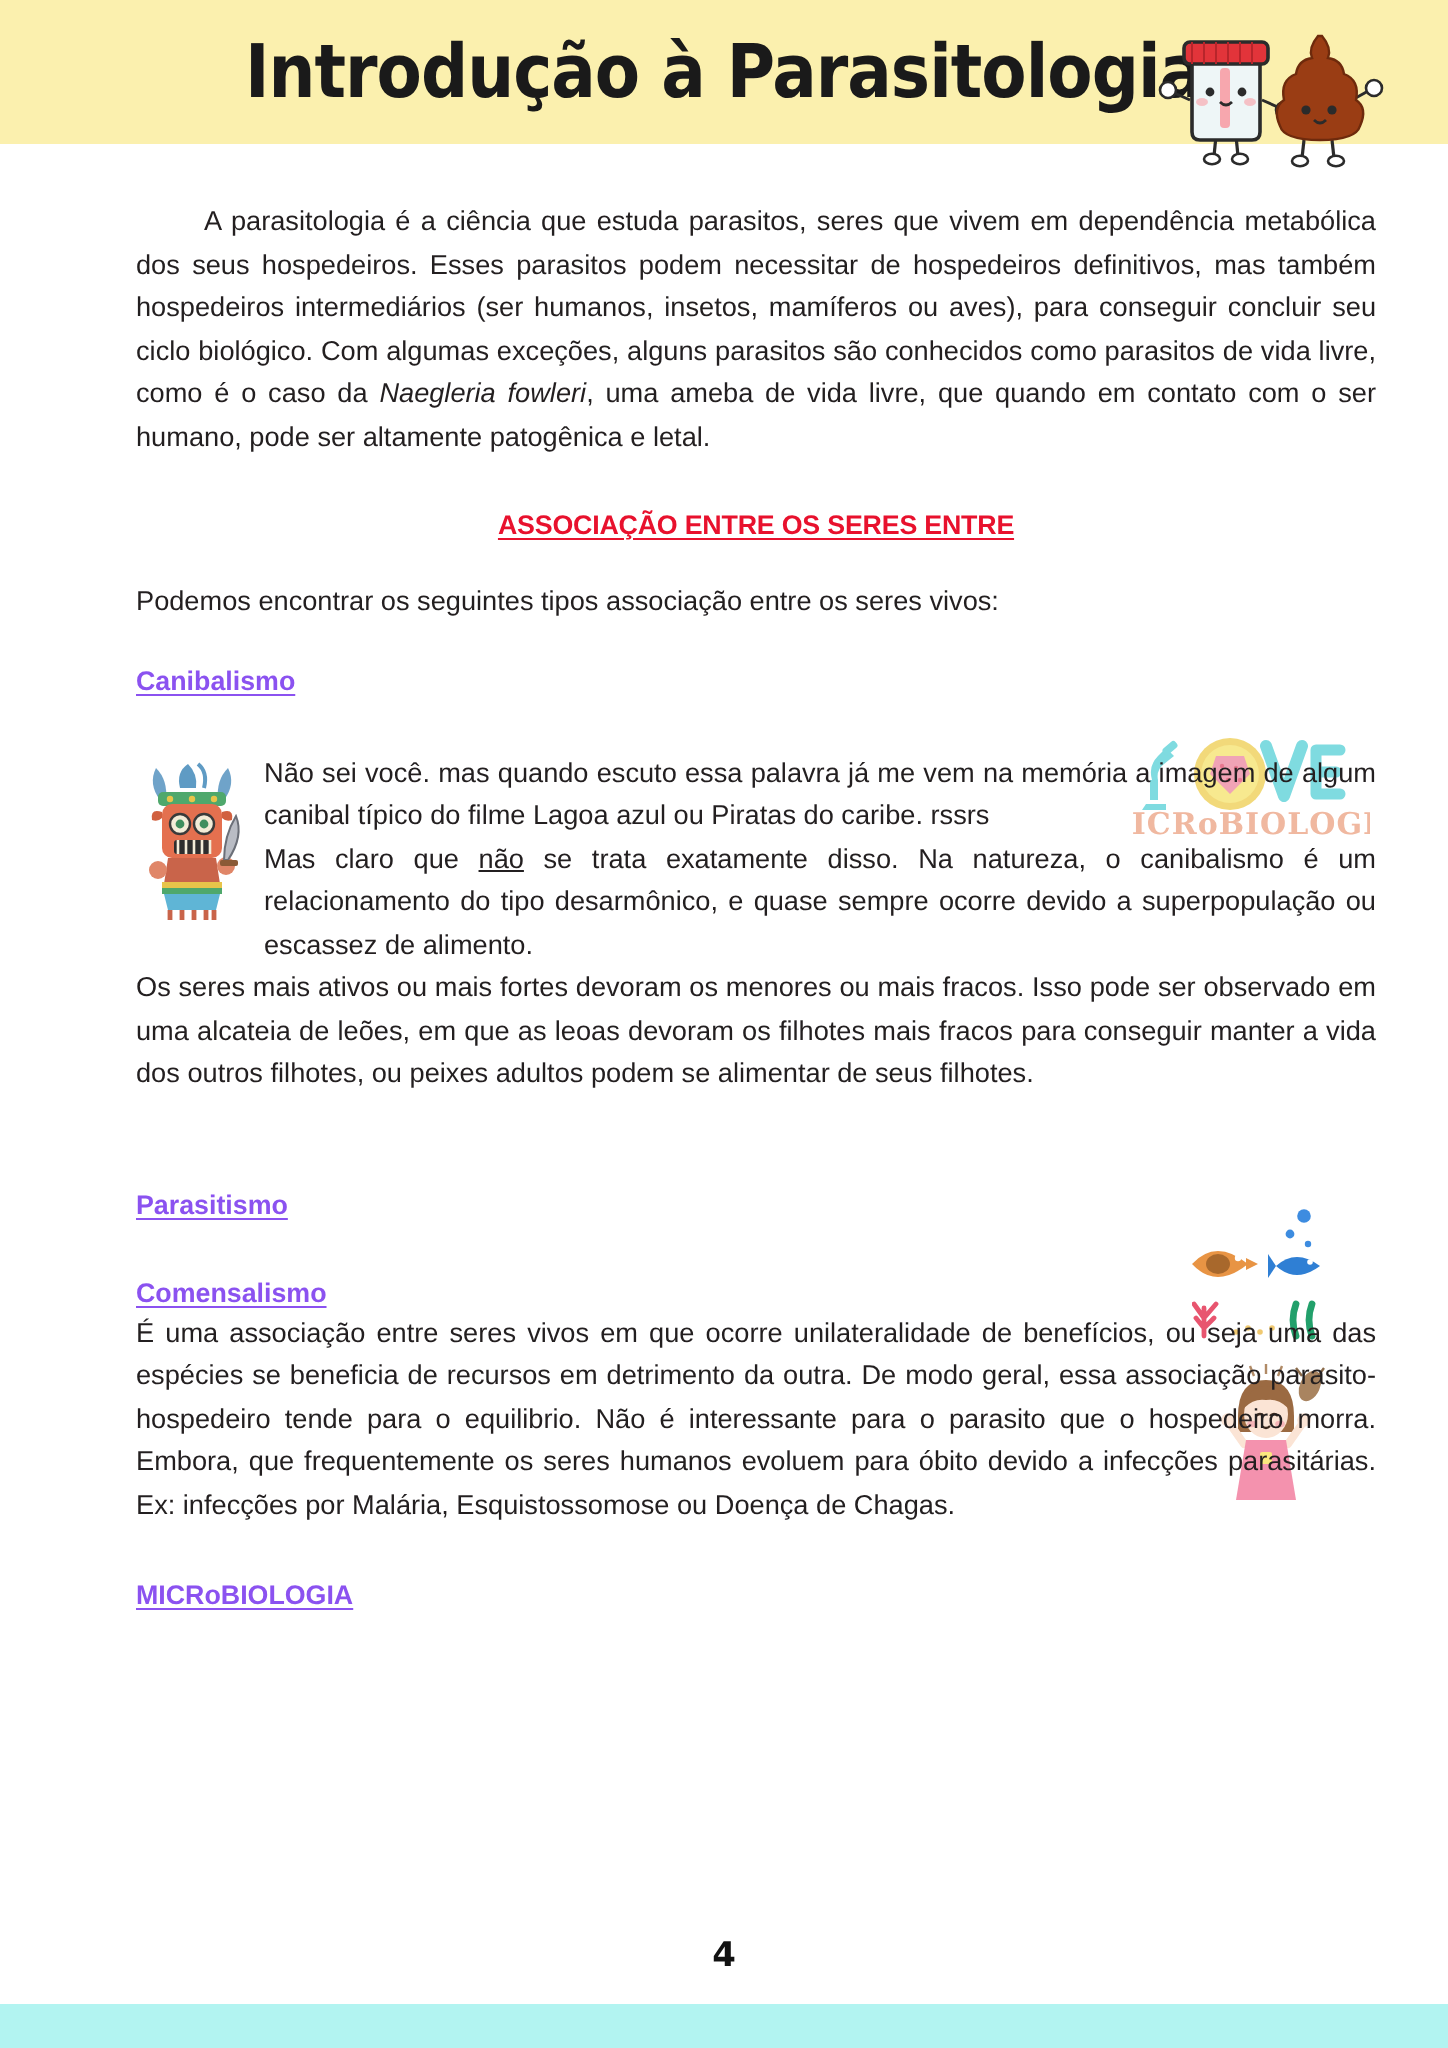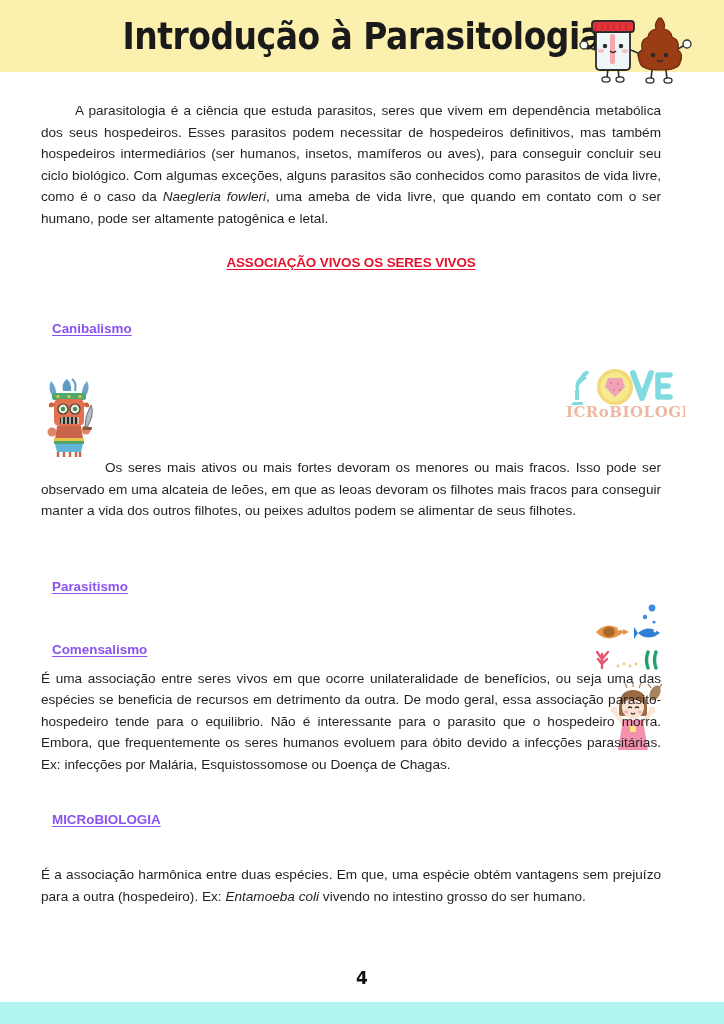--- a/index.html
+++ b/index.html
@@ -50,21 +50,21 @@
   
   .page {
     position: absolute;
     top: 72px;
     left: 0;
     width: 724px;
     height: 930px;
   }
   .content {
     position: absolute;
-    left: 41px;
+    left: 68px;
     top: 28px;
     width: 620px;
   }
 
   p.body-text, div.body-text {
     margin: 0;
     font-family: "Liberation Sans", sans-serif;
     font-size: 13.6px;
     line-height: 21.5px;
     color: #231f20;
@@ -82,21 +82,21 @@
     font-family: "Liberation Sans", sans-serif;
     font-weight: bold;
     font-size: 13.4px;
     letter-spacing: -0.1px;
     color: #e8112d;
     text-decoration: underline;
     text-underline-offset: 2px;
   }
 
   .sub-heading {
-    margin: 11px;
+    margin: 0;
     font-family: "Liberation Sans", sans-serif;
     font-weight: bold;
     font-size: 13.4px;
     color: #8b52f0;
     text-decoration: underline;
     text-underline-offset: 2px;
     display: inline-block;
   }
 
   .ital { font-style: italic; }
@@ -289,24 +289,25 @@
       <rect x="25" y="44" width="6" height="6" rx="1" fill="#fbe87e"></rect>
     </svg>
   </div>
 
   <div class="content">
 
     <p class="body-text indent"><span>A parasitologia é a ciência que estuda parasitos, seres que vivem em dependência metabólica dos seus hospedeiros. Esses parasitos podem necessitar de hospedeiros definitivos, mas também hospedeiros intermediários (ser humanos, insetos, mamíferos ou aves), para conseguir concluir seu ciclo biológico. Com algumas exceções, alguns parasitos são conhecidos como parasitos de vida livre, como é o caso da </span><span class="ital">Naegleria fowleri</span><span>, uma ameba de vida livre, que quando em contato com o ser humano, pode ser altamente patogênica e letal.</span></p>
 
     <div class="spacer-lg"></div>
 
-    <div class="section-heading">ASSOCIAÇÃO VIVOS OS SERES VIVOS</div>
+    <div class="section-heading">ASSOCIAÇÃO ENTRE OS SERES ENTRE</div>
 
     <div class="spacer-md"></div>
 
+    <p class="body-text nojust">Podemos encontrar os seguintes tipos associação entre os seres vivos:</p>
 
     <div class="spacer-md"></div>
 
     <div>
       <div class="sub-heading">Canibalismo</div>
 
       <div class="spacer-lg"></div>
 
       <div class="with-figure">
         <div class="fig-cannibal">
@@ -343,20 +344,22 @@
             <path d="M14 69 L42 69 L40 77 L16 77 Z" fill="#5fb5d6"></path>
             <path d="M17 77 L17 82 M23 77 L23 82 M29 77 L29 82 M35 77 L35 82 M39 77 L39 82" stroke="#c9644a" stroke-width="2.4"></path>
 
             <circle cx="11" cy="57" r="4.5" fill="#e08668"></circle>
             <circle cx="45" cy="55" r="4.5" fill="#e08668"></circle>
 
             <path d="M46 52 Q54 40 50 30 Q44 40 44 52 Z" fill="#b9bcc4" stroke="#6b6f78" stroke-width="1"></path>
             <rect x="42" y="52" width="9" height="3" rx="1" fill="#8a5a36"></rect>
           </svg>
         </div>
+        <p class="body-text">Não sei você. mas quando escuto essa palavra já me vem na memória a imagem de algum canibal típico do filme Lagoa azul ou Piratas do caribe. rssrs</p>
+        <p class="body-text"><span>Mas claro que </span><span class="udl">não</span><span> se trata exatamente disso. Na natureza, o canibalismo é um relacionamento do tipo desarmônico, e quase sempre ocorre devido a superpopulação ou escassez de alimento.</span></p>
       </div>
 
       <p class="body-text">Os seres mais ativos ou mais fortes devoram os menores ou mais fracos. Isso pode ser observado em uma alcateia de leões, em que as leoas devoram os filhotes mais fracos para conseguir manter a vida dos outros filhotes, ou peixes adultos podem se alimentar de seus filhotes.</p>
     </div>
 
     <div class="spacer-lg"></div>
     <div class="spacer-md"></div>
 
     <div>
       <div class="sub-heading">Parasitismo</div>
@@ -367,20 +370,19 @@
     <div>
       <div class="sub-heading">Comensalismo</div>
       <p class="body-text">É uma associação entre seres vivos em que ocorre unilateralidade de benefícios, ou seja uma das espécies se beneficia de recursos em detrimento da outra. De modo geral, essa associação parasito-hospedeiro tende para o equilibrio. Não é interessante para o parasito que o hospedeiro morra. Embora, que frequentemente os seres humanos evoluem para óbito devido a infecções parasitárias. Ex: infecções por Malária, Esquistossomose ou Doença de Chagas.</p>
     </div>
 
     <div class="spacer-lg"></div>
 
     <div>
       <div class="sub-heading">MICRoBIOLOGIA</div>
       <div class="spacer-lg"></div>
-      <p class="body-text"><span>É a associação harmônica entre duas espécies. Em que, uma espécie obtém vantagens sem prejuízo para a outra (hospedeiro). Ex: </span><span class="ital">Entamoeba coli</span><span> vivendo no intestino grosso do ser humano.</span></p>
     </div>
 
   </div>
 </div>
 
 <div class="page-number">4</div>
 <div class="footer-band"></div>
 
 </body></html>

